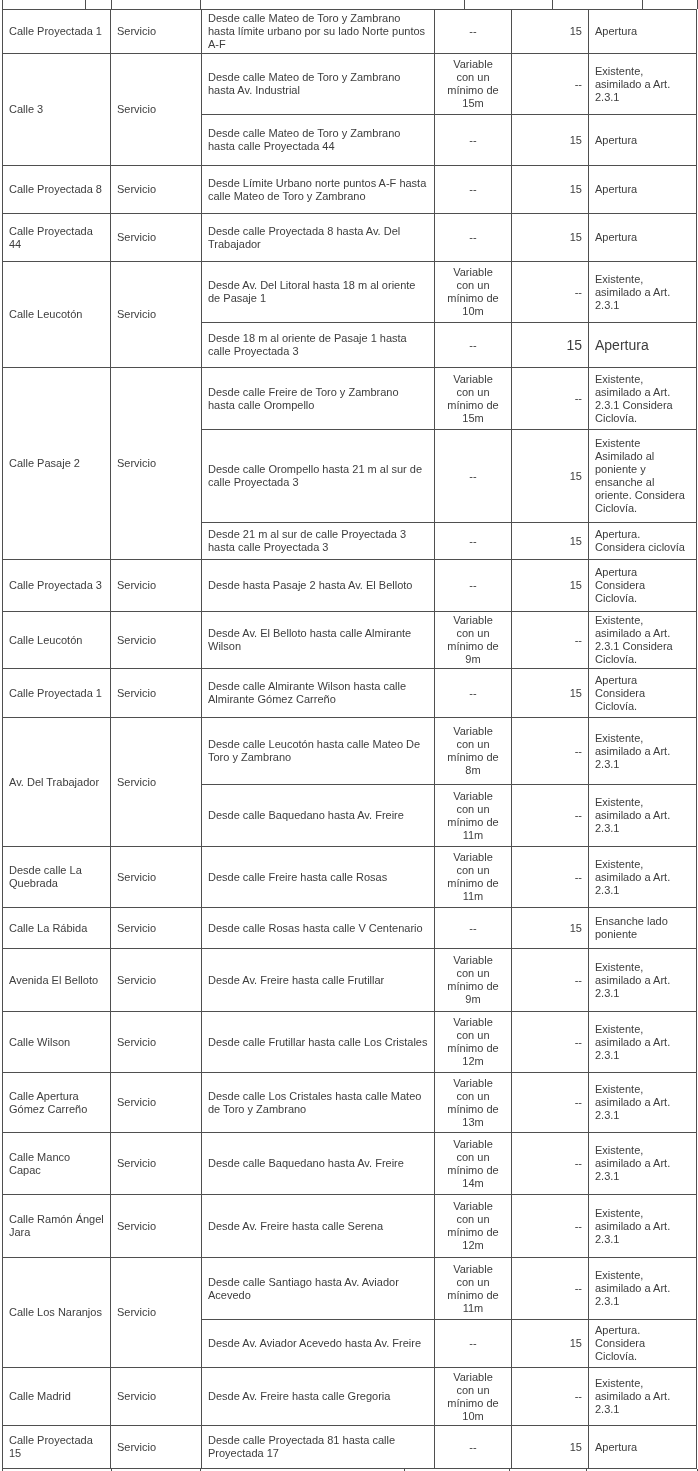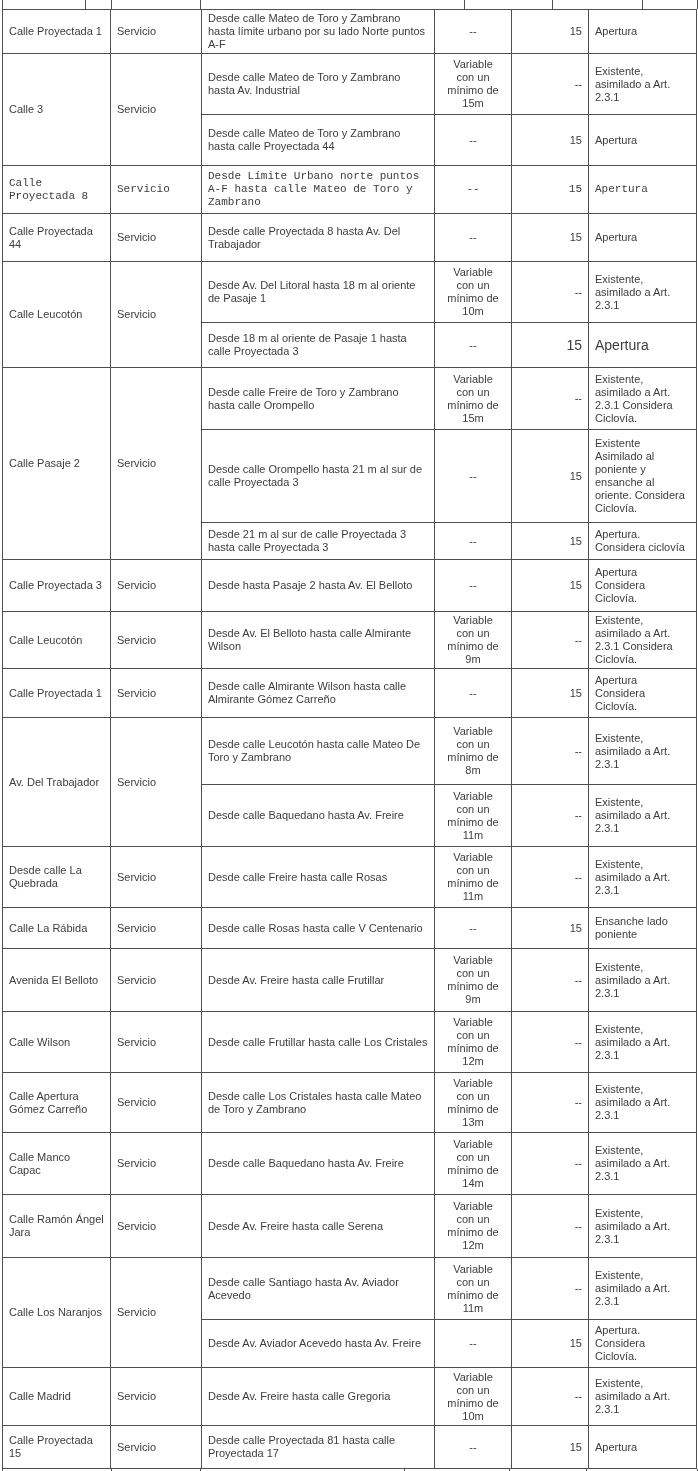--- a/index.html
+++ b/index.html
@@ -104,21 +104,21 @@
           <td class="c-status">Existente,
 asimilado a Art.
 2.3.1</td>
         </tr>
         <tr style="height: 51px;">
           <td class="c-desc">Desde calle Mateo de Toro y Zambrano hasta calle Proyectada 44</td>
           <td class="c-var">--</td>
           <td class="c-width">15</td>
           <td class="c-status">Apertura</td>
         </tr>
-        <tr style="height: 48px; font-family: Liberation Mono, monospace;">
+        <tr style="height: 48px;">
           <td class="c-name">Calle Proyectada 8</td>
           <td class="c-cat">Servicio</td>
           <td class="c-desc">Desde Límite Urbano norte puntos A-F hasta calle Mateo de Toro y Zambrano</td>
           <td class="c-var">--</td>
           <td class="c-width">15</td>
           <td class="c-status">Apertura</td>
         </tr>
         <tr style="height: 48px; margin-left: 48px;">
           <td class="c-name">Calle Proyectada 44</td>
           <td class="c-cat">Servicio</td>

